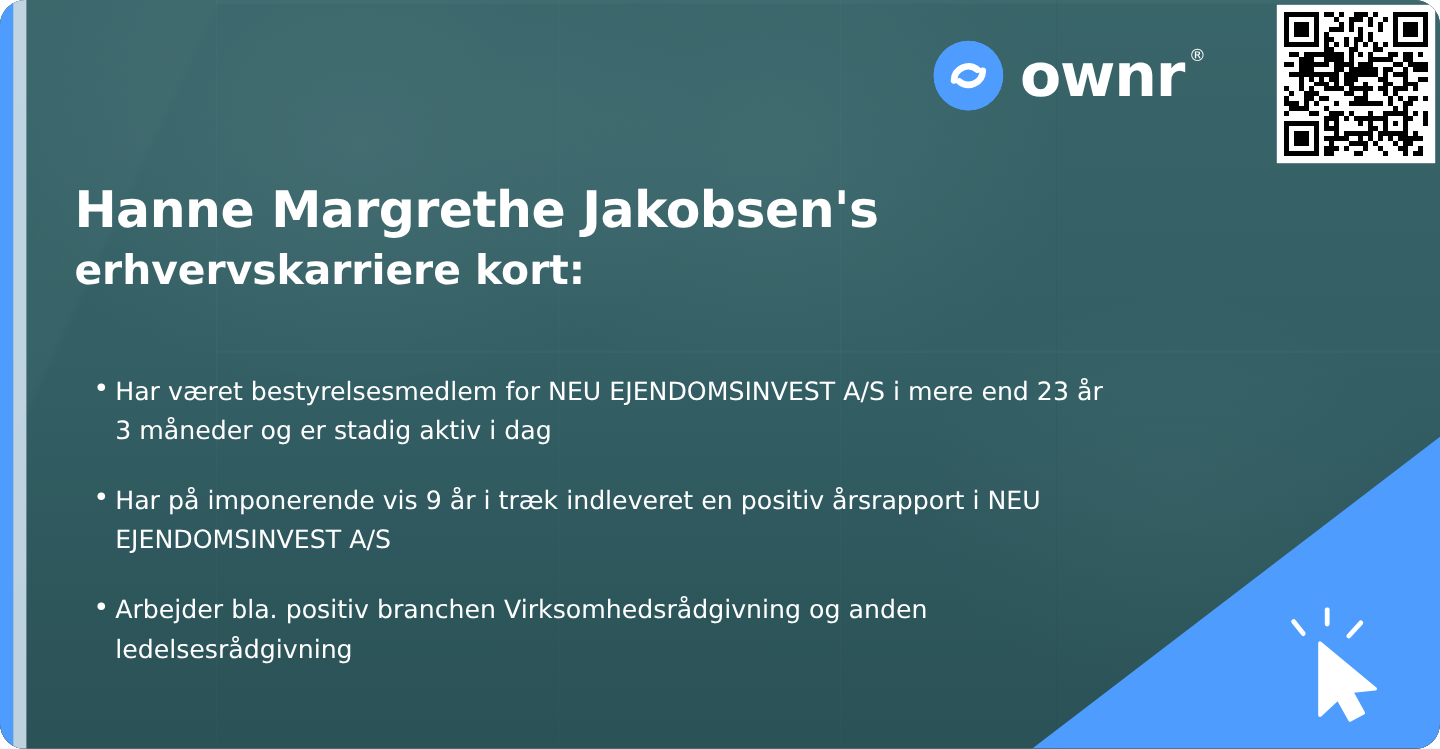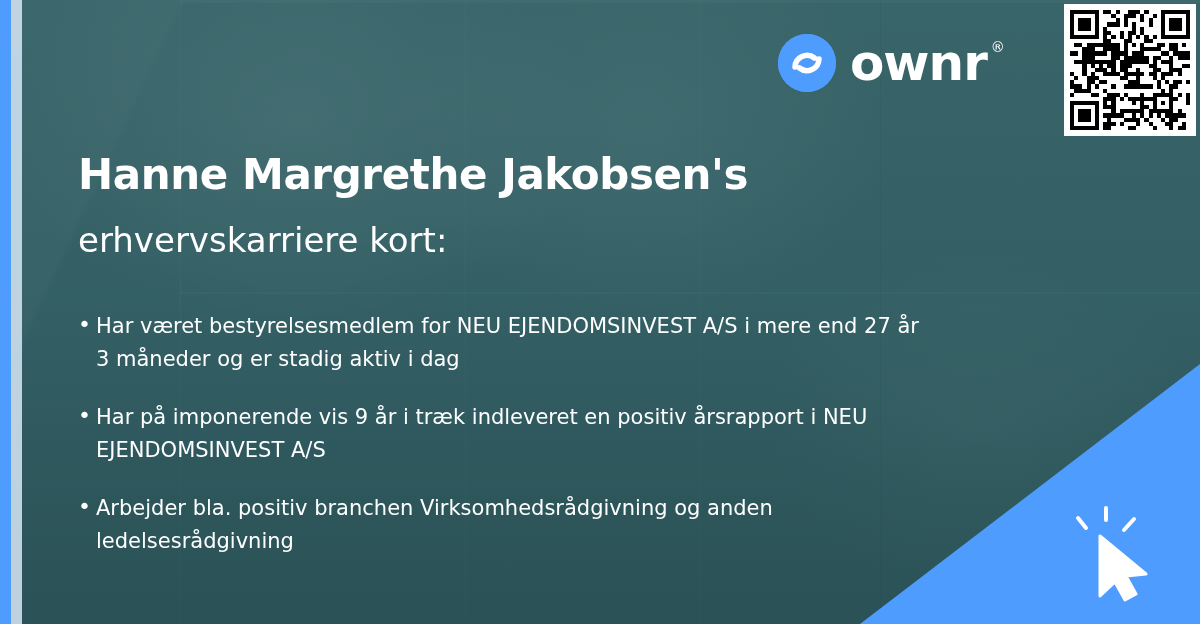--- a/index.html
+++ b/index.html
@@ -7,20 +7,21 @@
     padding: 0;
     background: #ffffff;
   }
   #card {
     position: relative;
     width: 1200px;
     height: 624px;
     overflow: hidden;
     font-family: "DejaVu Sans", sans-serif;
     background: #3f6b6f;
+    border-radius: 21px;
   }
   
   .bg {
     position: absolute;
     inset: 0;
     background:
       
       linear-gradient(115deg, rgba(255,255,255,0.05) 0 12%, rgba(255,255,255,0) 12.5% 100%),
       radial-gradient(ellipse 420px 300px at 300px 120px, rgba(210,225,225,0.22), rgba(210,225,225,0) 70%),
       radial-gradient(ellipse 360px 280px at 640px 130px, rgba(200,220,220,0.18), rgba(200,220,220,0) 70%),
@@ -131,36 +132,36 @@
     height: 132px;
     background: #ffffff;
     padding: 6px;
     box-sizing: border-box;
   }
   .qr canvas, .qr svg { display: block; }
 
   
   .heading {
     position: absolute;
-    left: 78px;
+    left: 62px;
     top: 150px;
     width: 900px;
     color: #ffffff;
   }
   .heading .line1 {
     font-size: 42px;
     font-weight: 700;
     line-height: 1.18;
     letter-spacing: -0.4px;
   }
   .heading .line2 {
     font-size: 34px;
-    font-weight: 400;
+    font-weight: 700;
     line-height: 1.3;
-    margin-top: 18px;
+    margin-top: 4px;
   }
 
   
   .bullets {
     position: absolute;
     left: 78px;
     top: 310px;
     width: 860px;
     color: #ffffff;
   }
@@ -654,21 +655,21 @@
   </div>
 
   <div class="heading">
     <div class="line1">Hanne Margrethe Jakobsen's</div>
     <div class="line2">erhvervskarriere kort:</div>
   </div>
 
   <div class="bullets">
     <div class="bullet">
       <div class="dot">•</div>
-      <div class="txt">Har været bestyrelsesmedlem for NEU EJENDOMSINVEST A/S i mere end 27 år 3 måneder og er stadig aktiv i dag</div>
+      <div class="txt">Har været bestyrelsesmedlem for NEU EJENDOMSINVEST A/S i mere end 23 år 3 måneder og er stadig aktiv i dag</div>
     </div>
     <div class="bullet">
       <div class="dot">•</div>
       <div class="txt">Har på imponerende vis 9 år i træk indleveret en positiv årsrapport i NEU EJENDOMSINVEST A/S</div>
     </div>
     <div class="bullet">
       <div class="dot">•</div>
       <div class="txt">Arbejder bla. positiv branchen Virksomhedsrådgivning og anden ledelsesrådgivning</div>
     </div>
   </div>

